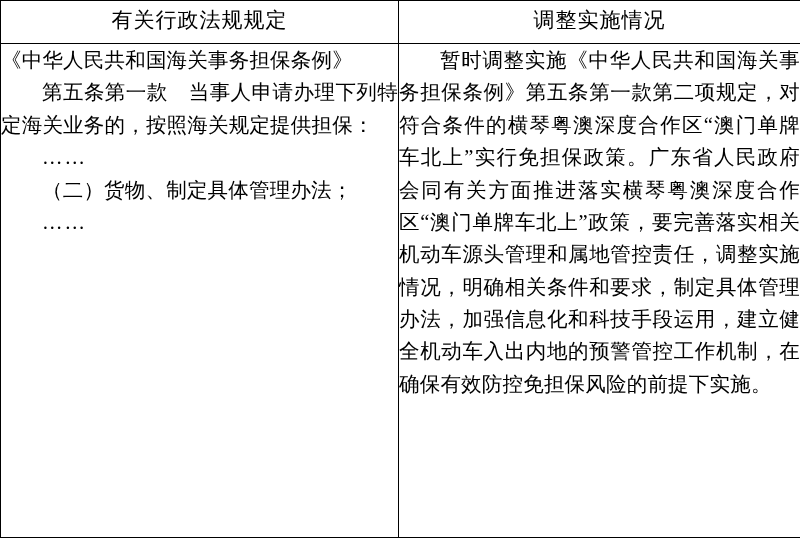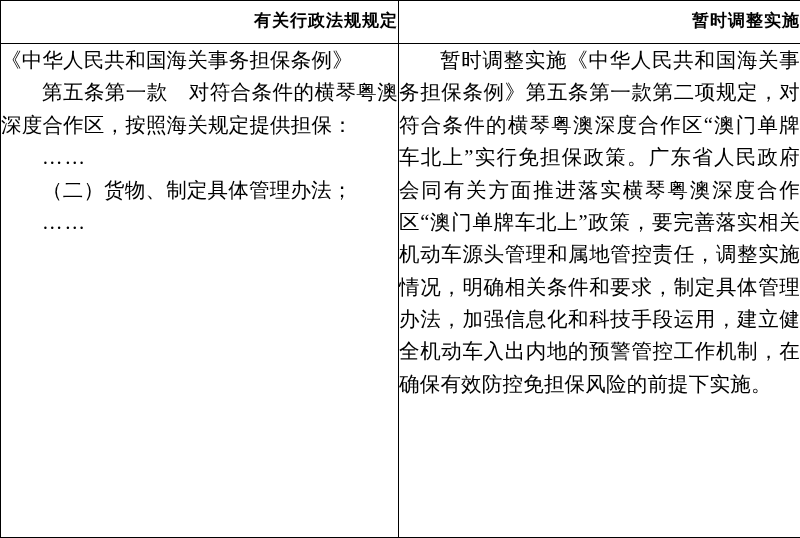--- a/index.html
+++ b/index.html
@@ -24,24 +24,24 @@
   .doc-table td, .doc-table th {
     border: 1px solid #000000;
     vertical-align: top;
     padding: 0;
   }
   .col-left { width: 398px; }
   .col-right { width: 402px; }
 
   .header-row th {
     height: 42px;
-    text-align: right;
+    text-align: center;
     vertical-align: middle;
-    font-weight: bold;
-    font-size: 17px;
+    font-weight: normal;
+    font-size: 21px;
     letter-spacing: 1px;
   }
   .header-cell-inner {
     display: block;
     padding: 6px 0 8px 0;
     line-height: 1.2;
   }
 
   .body-cell {
     padding: 10px 14px 10px 14px;
@@ -80,29 +80,29 @@
   <colgroup>
     <col class="col-left">
     <col class="col-right">
   </colgroup>
   <thead>
     <tr class="header-row">
       <th>
         <span class="header-cell-inner">有关行政法规规定</span>
       </th>
       <th>
-        <span class="header-cell-inner">暂时调整实施</span>
+        <span class="header-cell-inner">调整实施情况</span>
       </th>
     </tr>
   </thead>
   <tbody>
     <tr>
       <td class="body-cell">
         <p class="para">《中华人民共和国海关事务担保条例》</p>
-        <p class="para indent-2">第五条第一款　对符合条件的横琴粤澳深度合作区，按照海关规定提供担保：</p>
+        <p class="para indent-2">第五条第一款　当事人申请办理下列特定海关业务的，按照海关规定提供担保：</p>
         <p class="ellipsis-line">……</p>
         <p class="para indent-2">（二）货物、制定具体管理办法；</p>
         <p class="ellipsis-line">……</p>
       </td>
       <td class="body-cell">
         <p class="right-para">暂时调整实施《中华人民共和国海关事务担保条例》第五条第一款第二项规定，对符合条件的横琴粤澳深度合作区“澳门单牌车北上”实行免担保政策。广东省人民政府会同有关方面推进落实横琴粤澳深度合作区“澳门单牌车北上”政策，要完善落实相关机动车源头管理和属地管控责任，调整实施情况，明确相关条件和要求，制定具体管理办法，加强信息化和科技手段运用，建立健全机动车入出内地的预警管控工作机制，在确保有效防控免担保风险的前提下实施。</p>
       </td>
     </tr>
   </tbody>
 </table>

